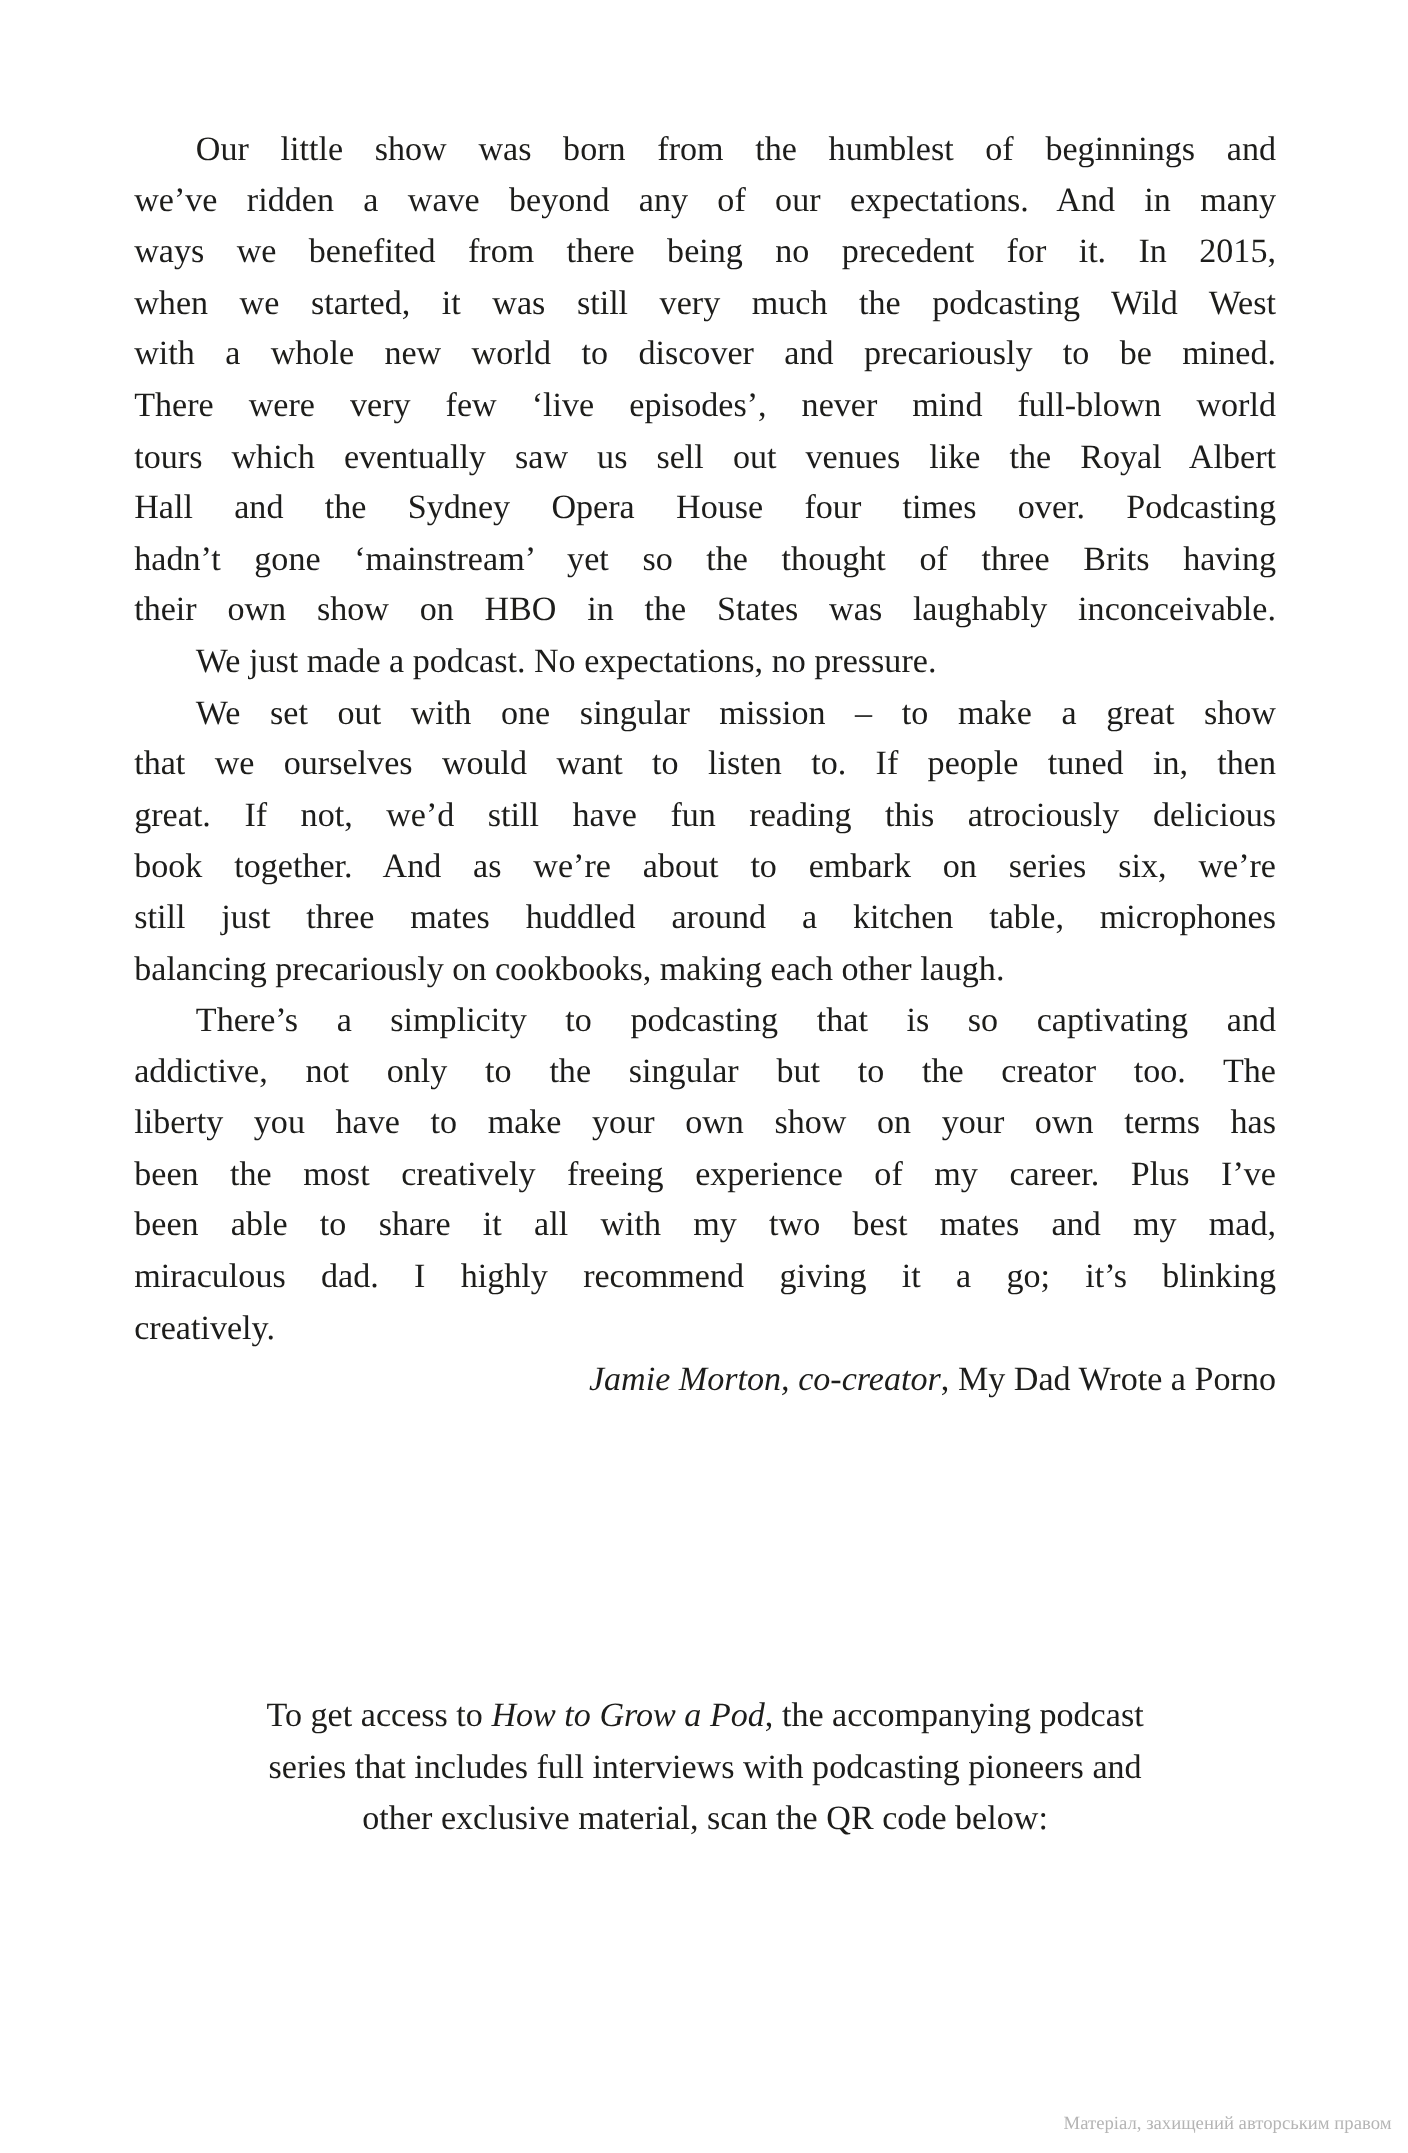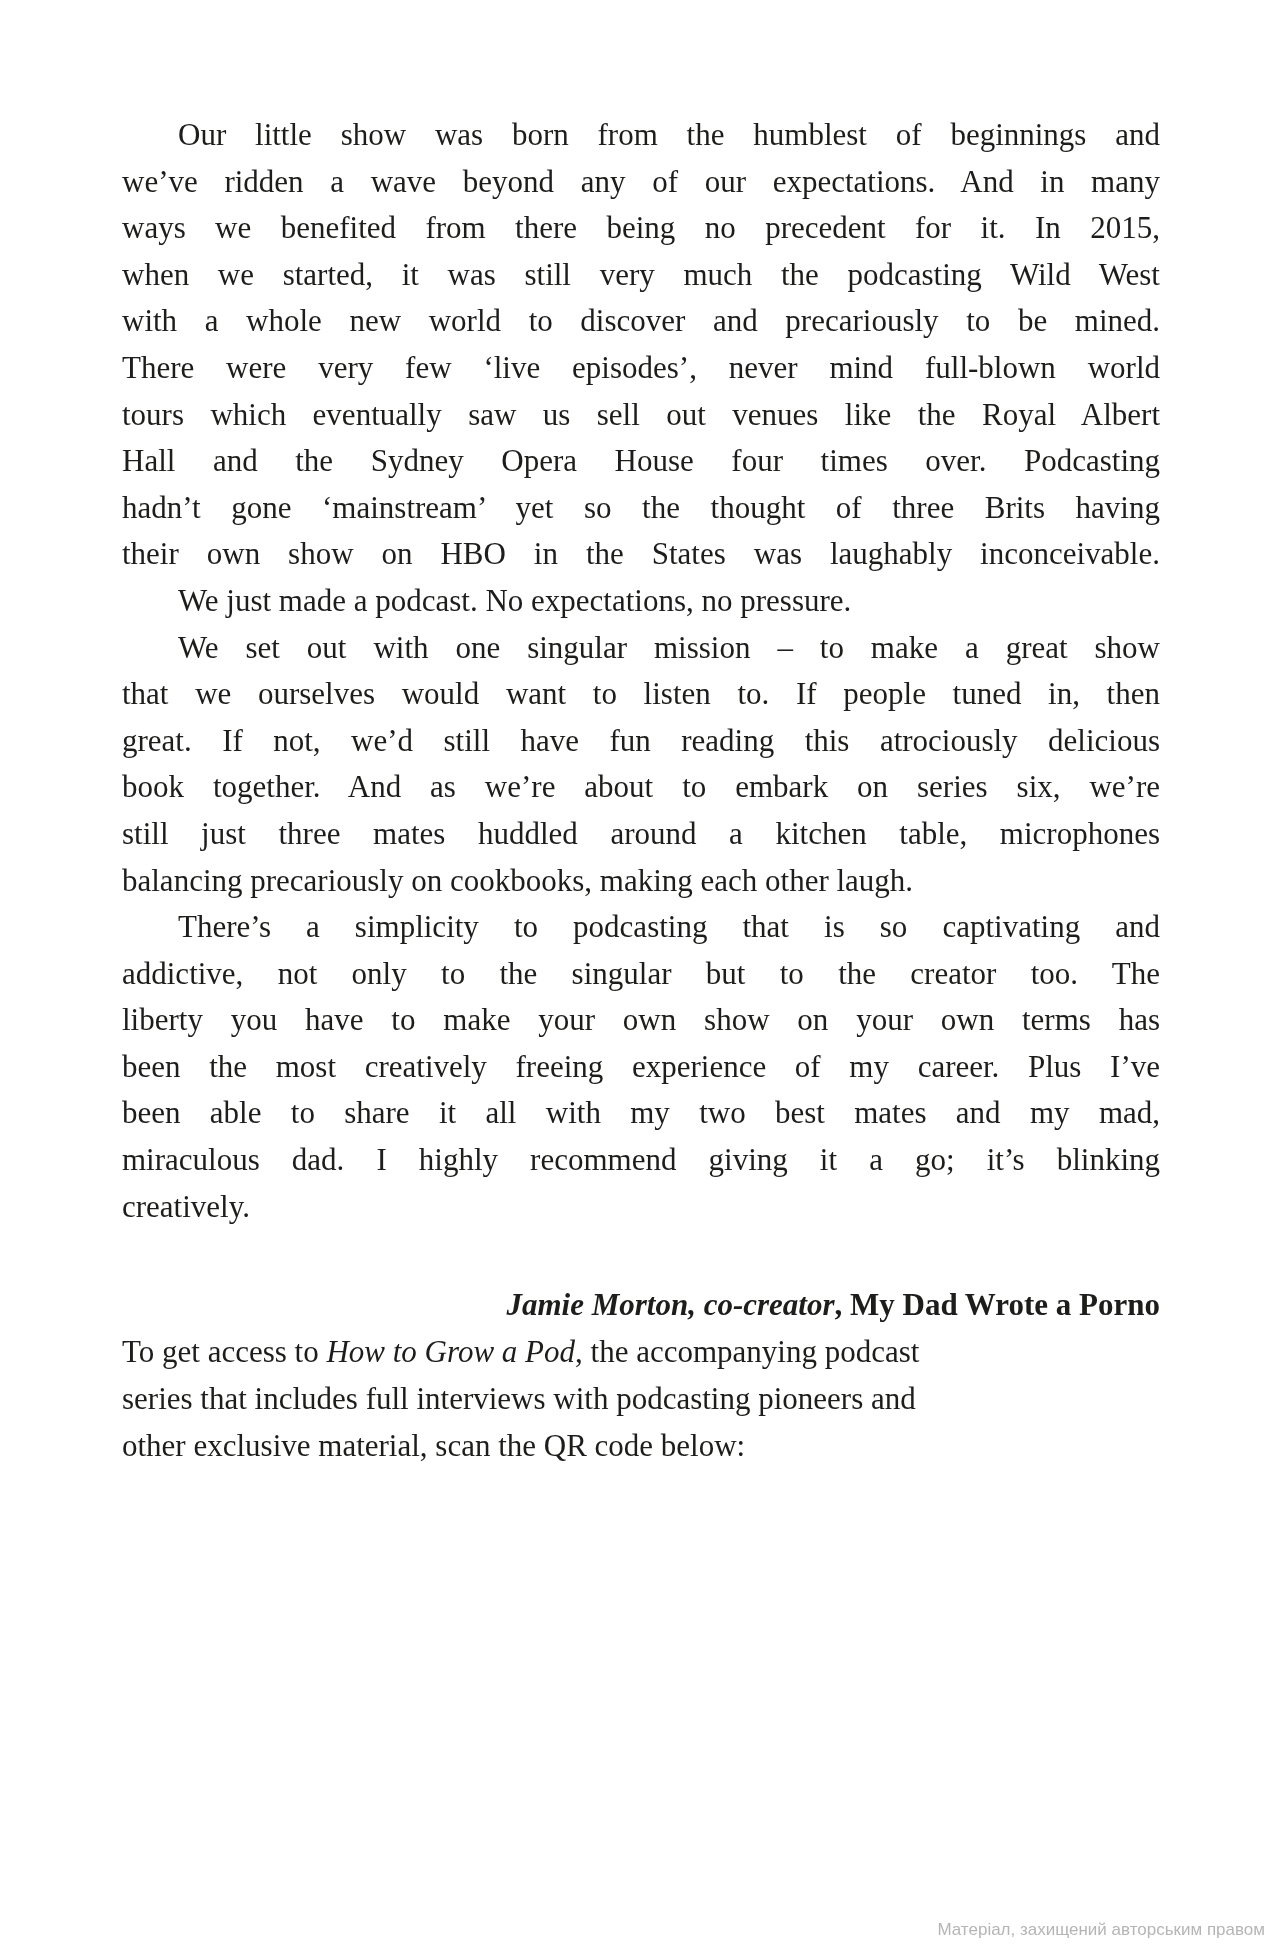--- a/index.html
+++ b/index.html
@@ -27,38 +27,38 @@
     text-align: left;
   }
   .line.justify {
     text-align: justify;
     text-align-last: justify;
   }
   .line.indent {
     text-indent: 56px;
   }
   .attribution {
-    margin-top: 51px;
     font-size: 31px;
     line-height: 47px;
     text-align: right;
-    font-weight: bold;
   }
   .footer-note {
+    margin-top: 258px;
     font-size: 31px;
     line-height: 47px;
+    text-align: center;
   }
   .italic {
     font-style: italic;
   }
   .copyright {
     position: absolute;
     top: 1920px;
     right: 15px;
-    font-family: Liberation Sans, sans-serif;
+    font-family: Liberation Serif, serif;
     font-size: 17px;
     color: #b5b5b5;
     text-align: right;
   }
 </style>
 </head>
 <body style="background: rgb(255, 255, 255); color: rgb(29, 29, 27);">
 
 <div class="page">
   <div class="content">

